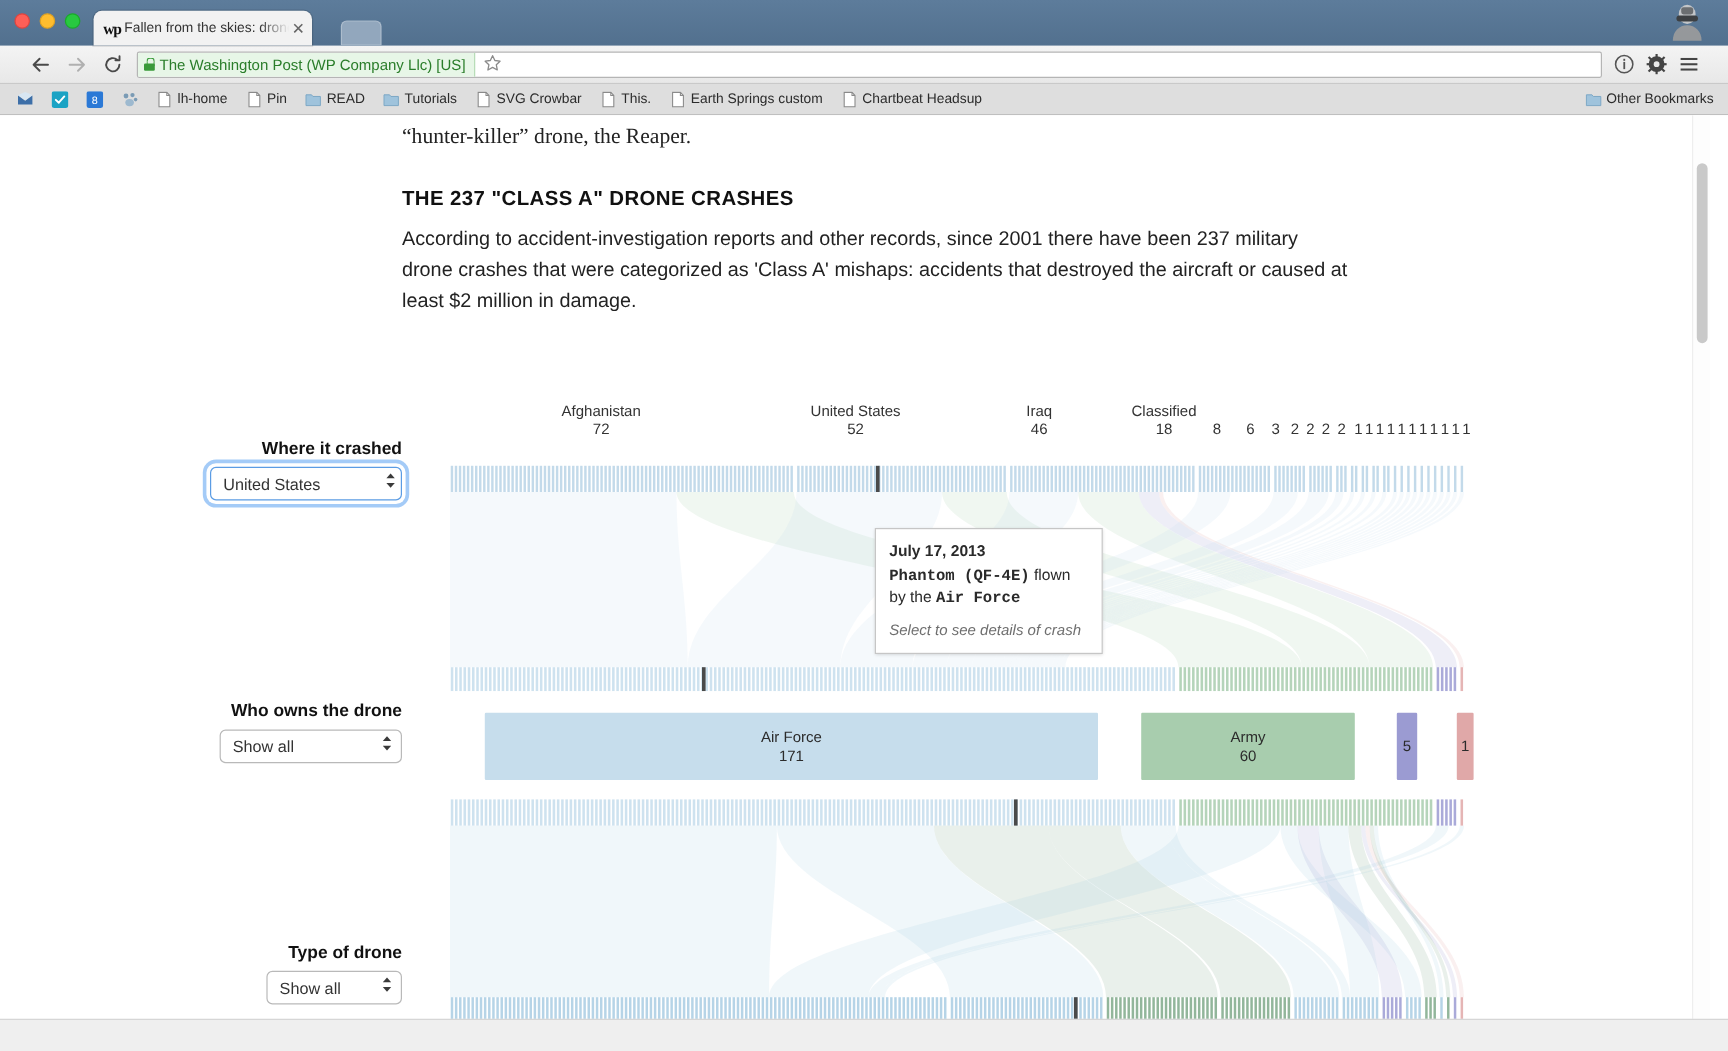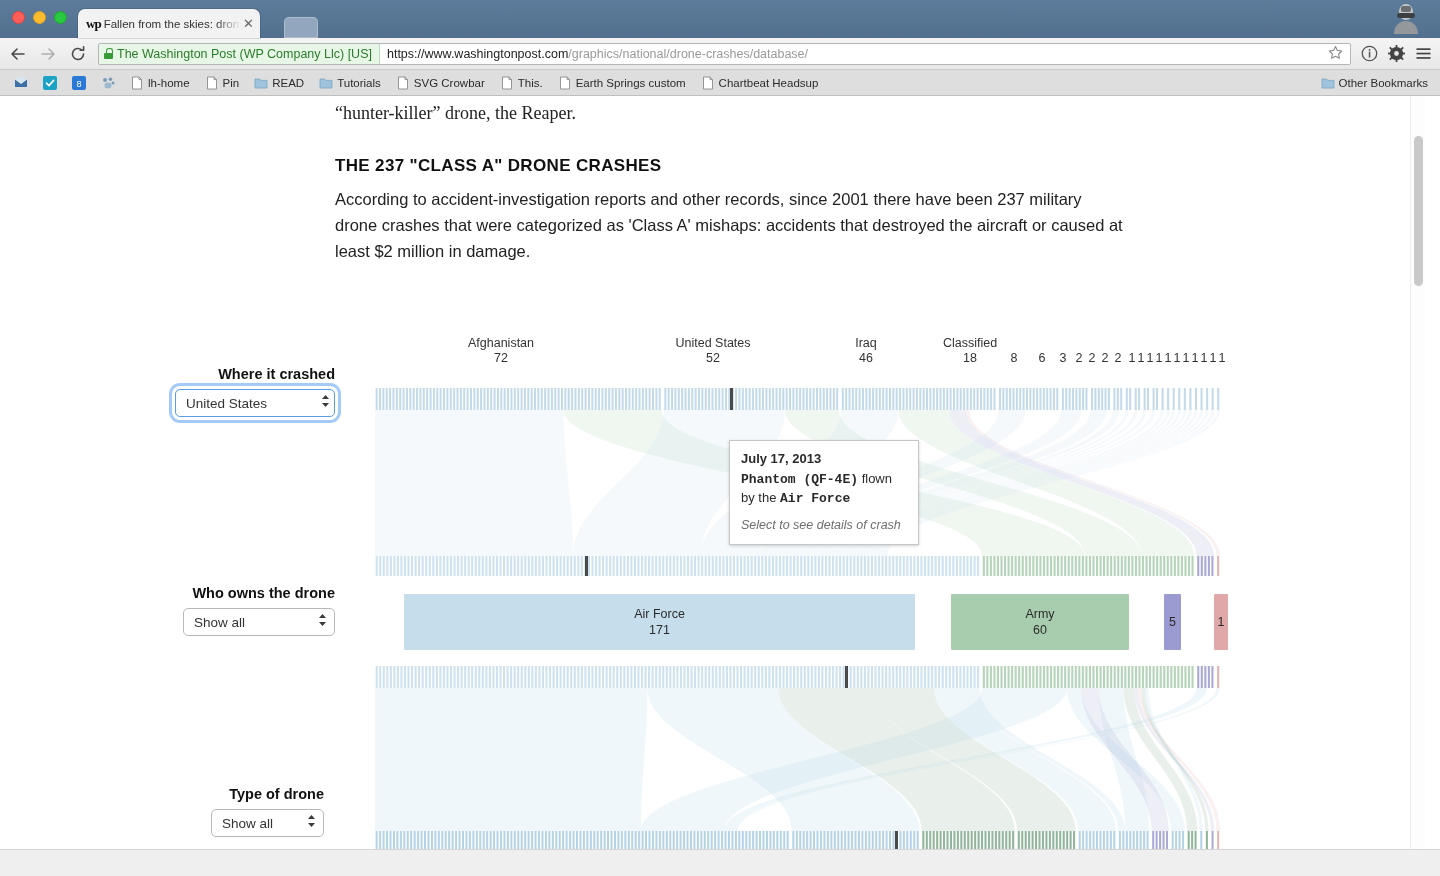--- a/index.html
+++ b/index.html
@@ -47,21 +47,21 @@
     box-shadow: inset 0 0 0 1px rgba(255,255,255,.25);
   }
   .incognito {
     position: absolute; right: 16px; top: 2px; width: 36px; height: 34px;
     opacity: .9;
   }
 
   .toolbar {
     height: 32px; background: linear-gradient(#f4f4f4,#e8e8e8);
     border-bottom: 1px solid #c9c9c9;
-    display: flex; align-items: center; padding: 0 8px; gap: 10px;
+    display: flex; align-items: center; padding: 0 24px; gap: 10px;
   }
   .nav-btn { width: 20px; height: 20px; display:flex; align-items:center; justify-content:center; color:#4a4a4a; }
   .nav-btn.disabled { color:#b0b0b0; }
   .omnibox {
     flex: 1; height: 22px; background: #fff; border: 1px solid #b5b5b5;
     border-radius: 2px; display: flex; align-items: center; font-size: 12.5px;
     overflow: hidden;
   }
   .ssl-chip {
     display: flex; align-items: center; gap: 4px; height: 20px;
@@ -202,23 +202,20 @@
       <svg width="18" height="18" viewBox="0 0 18 18">
           <path d="M14.5 9a5.5 5.5 0 1 1-1.9-4.2" stroke="#4a4a4a" stroke-width="1.6" fill="none" stroke-linecap="round"></path>
           <path d="M14.6 1.8 L14.6 5.2 L11.2 5.2" stroke="#4a4a4a" stroke-width="1.6" fill="none" stroke-linecap="round" stroke-linejoin="round"></path>
         </svg>
     </div>
 
     <div class="omnibox">
       <div class="ssl-chip">
         <span class="lock"></span>
         <span>The Washington Post (WP Company Llc) [US]</span>
-      </div>
-      <div class="url">
-        <b>https://www.washingtonpost.com</b><span>/graphics/national/drone-crashes/database/</span>
       </div>
       <div class="omni-star">
         <svg width="15" height="15" viewBox="0 0 15 15">
             <path d="M7.5 1.4 L9.4 5.4 L13.7 6 L10.6 9 L11.4 13.3 L7.5 11.2 L3.6 13.3 L4.4 9 L1.3 6 L5.6 5.4 Z" fill="none" stroke="#8a8a8a" stroke-width="1.1" stroke-linejoin="round"></path>
           </svg>
       </div>
     </div>
 
     <div class="tb-icon">
       <svg width="17" height="17" viewBox="0 0 17 17">
@@ -1533,21 +1530,21 @@
             </select>
             <span class="spin">
               <svg width="9" height="14" viewBox="0 0 9 14">
                   <path d="M4.5 1 L8 5 H1 Z" fill="#3a3a3a"></path>
                   <path d="M4.5 13 L8 9 H1 Z" fill="#3a3a3a"></path>
                 </svg>
             </span>
           </div>
         </div>
 
-        <div class="ctrl" style="left:211px;top:450px;width:113px;">
+        <div class="ctrl" style="left:222px;top:450px;width:113px;">
           <div class="ctl-label">Type of drone</div>
           <div class="selwrap">
             <select class="sel" style="width:113px;">
               <option>Show all</option>
             </select>
             <span class="spin">
               <svg width="9" height="14" viewBox="0 0 9 14">
                   <path d="M4.5 1 L8 5 H1 Z" fill="#3a3a3a"></path>
                   <path d="M4.5 13 L8 9 H1 Z" fill="#3a3a3a"></path>
                 </svg>

